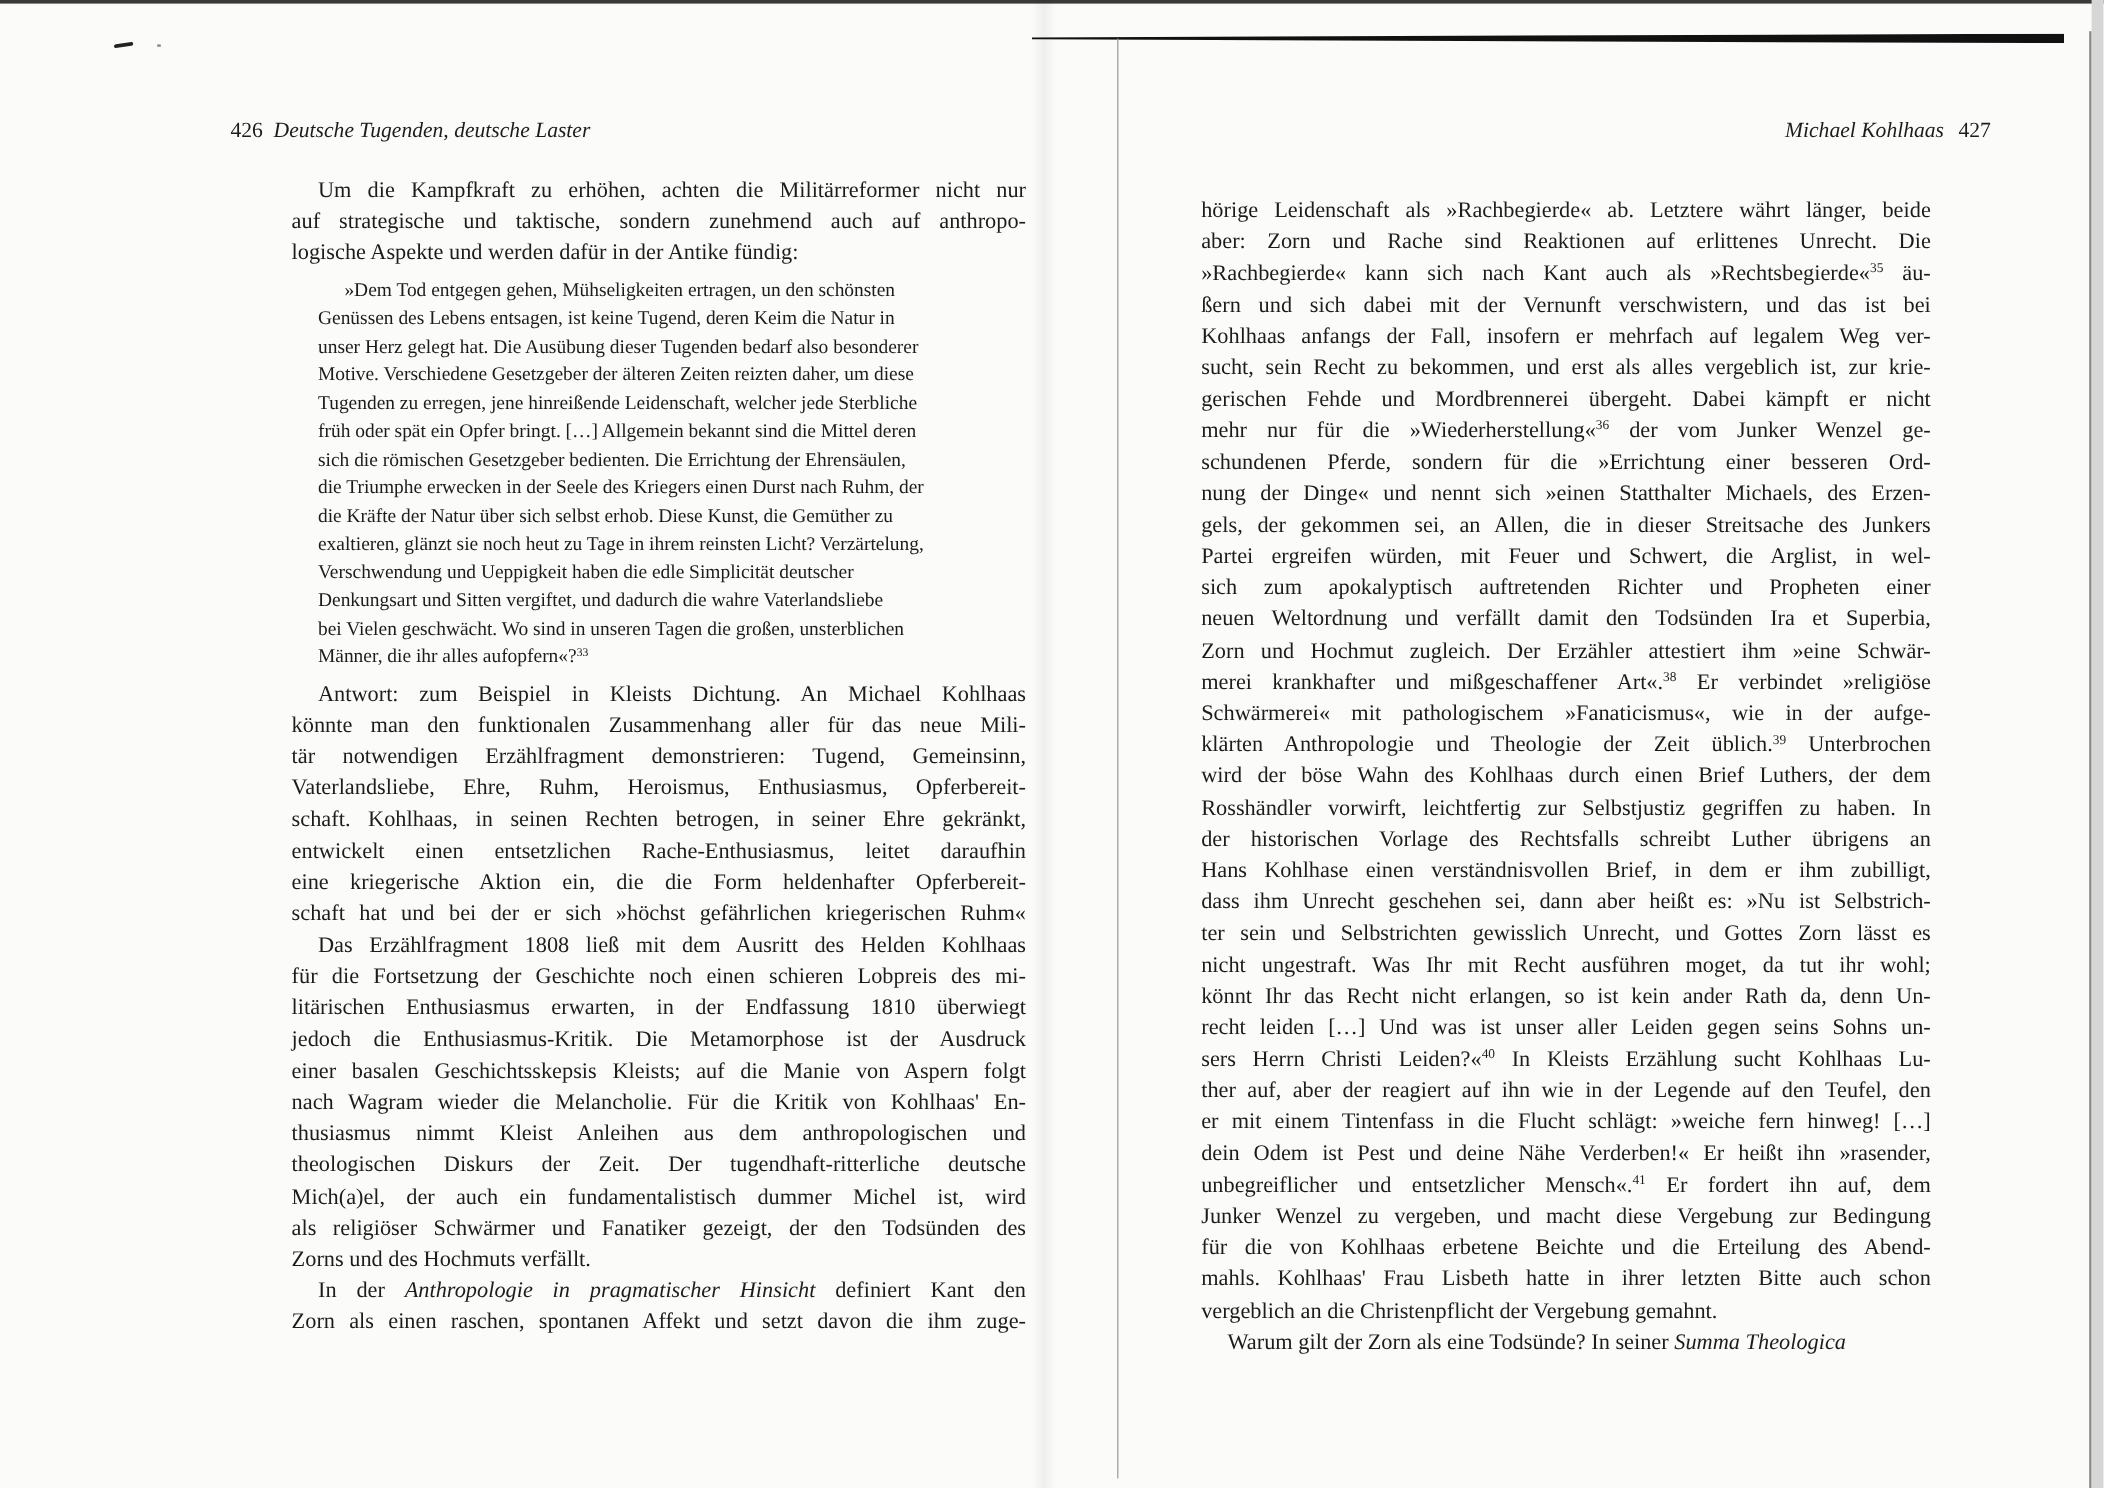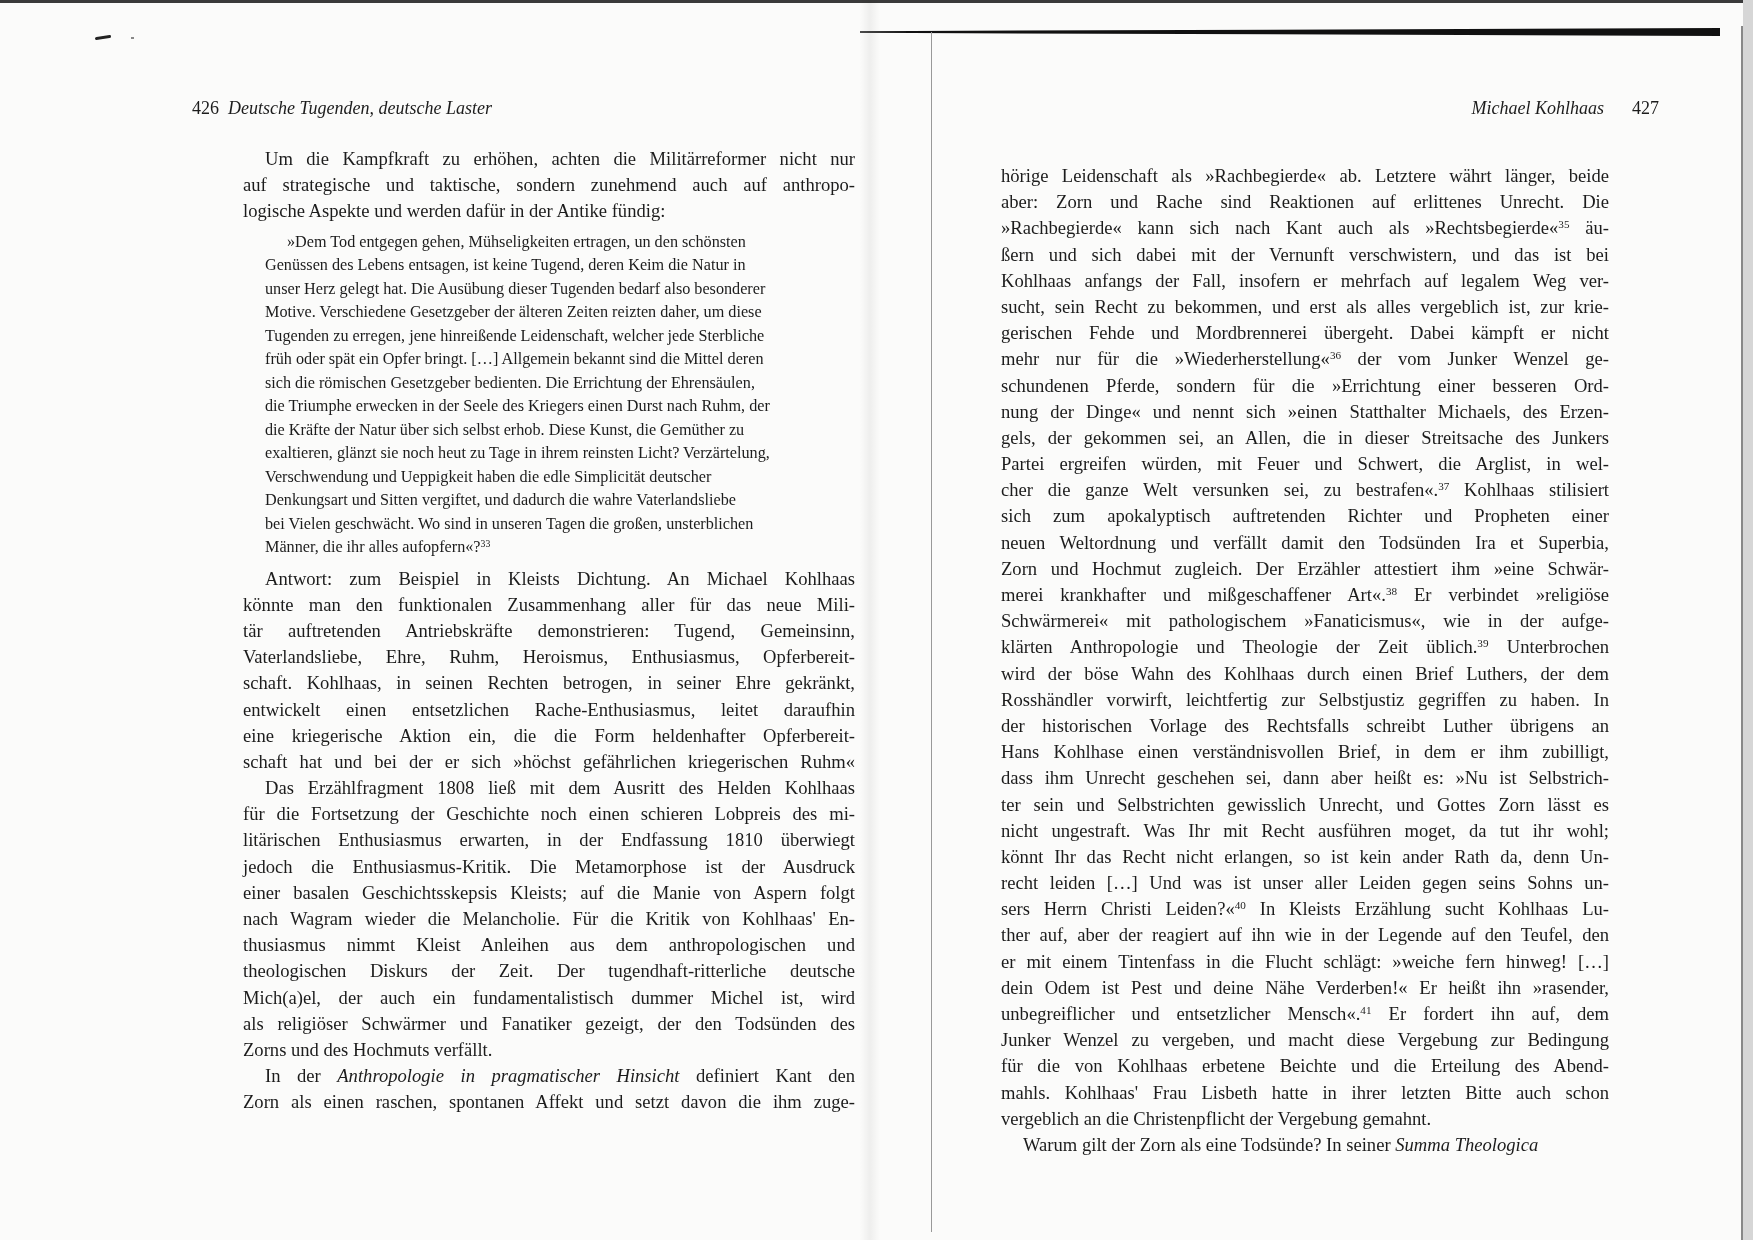--- a/index.html
+++ b/index.html
@@ -42,21 +42,21 @@
   }
 
   .running-head {
     position: absolute; top: 96px; font-size: 18px; line-height: 24px; white-space: nowrap;
   }
   .running-head .num { font-style: normal; }
   .running-head .title { font-style: italic; }
   .head-left { left: 192px; }
   .head-left .num { margin-right: 9px; margin-top: 16px; }
   .head-right { right: 94px; text-align: right; }
-  .head-right .num { margin-left: 28px; }
+  .head-right .num { margin-left: 12px; }
 
   .col { position: absolute; }
   .col-left { left: 243px; top: 146px; width: 612px; }
   .col-right { left: 1001px; top: 163px; width: 608px; }
 
   .line {
     display: block; font-size: 18.6px; line-height: 26.2px; height: 26.2px;
     white-space: nowrap; text-align: justify; text-align-last: justify;
   }
   .line.last { text-align-last: left; }
@@ -106,21 +106,21 @@
       <span class="line">die Kräfte der Natur über sich selbst erhob. Diese Kunst, die Gemüther zu</span>
       <span class="line">exaltieren, glänzt sie noch heut zu Tage in ihrem reinsten Licht? Verzärtelung,</span>
       <span class="line">Verschwendung und Ueppigkeit haben die edle Simplicität deutscher</span>
       <span class="line">Denkungsart und Sitten vergiftet, und dadurch die wahre Vaterlandsliebe</span>
       <span class="line">bei Vielen geschwächt. Wo sind in unseren Tagen die großen, unsterblichen</span>
       <span class="line">Männer, die ihr alles aufopfern«?<sup>33</sup></span>
     </div>
     <div class="para">
       <span class="line indent">Antwort: zum Beispiel in Kleists Dichtung. An Michael Kohlhaas</span>
       <span class="line">könnte man den funktionalen Zusammenhang aller für das neue Mili-</span>
-      <span class="line">tär auftretenden Antriebskräfte demonstrieren: Tugend, Gemeinsinn,</span>
+      <span class="line">tär notwendigen Erzählfragment demonstrieren: Tugend, Gemeinsinn,</span>
       <span class="line">Vaterlandsliebe, Ehre, Ruhm, Heroismus, Enthusiasmus, Opferbereit-</span>
       <span class="line">schaft. Kohlhaas, in seinen Rechten betrogen, in seiner Ehre gekränkt,</span>
       <span class="line">entwickelt einen entsetzlichen Rache-Enthusiasmus, leitet daraufhin</span>
       <span class="line">eine kriegerische Aktion ein, die die Form heldenhafter Opferbereit-</span>
       <span class="line">schaft hat und bei der er sich »höchst gefährlichen kriegerischen Ruhm«</span>
     </div>
     <div class="para">
       <span class="line indent">Das Erzählfragment 1808 ließ mit dem Ausritt des Helden Kohlhaas</span>
       <span class="line">für die Fortsetzung der Geschichte noch einen schieren Lobpreis des mi-</span>
       <span class="line">litärischen Enthusiasmus erwarten, in der Endfassung 1810 überwiegt</span>
@@ -148,21 +148,20 @@
     <span class="line"><span>»Rachbegierde« kann sich nach Kant auch als »Rechtsbegierde«</span><sup>35</sup><span> äu-</span></span>
     <span class="line"><span>ßern und sich dabei mit der Vernunft verschwistern, und das ist bei</span></span>
     <span class="line"><span>Kohlhaas anfangs der Fall, insofern er mehrfach auf legalem Weg ver-</span></span>
     <span class="line"><span>sucht, sein Recht zu bekommen, und erst als alles vergeblich ist, zur krie-</span></span>
     <span class="line"><span>gerischen Fehde und Mordbrennerei übergeht. Dabei kämpft er nicht</span></span>
     <span class="line"><span>mehr nur für die »Wiederherstellung«</span><sup>36</sup><span> der vom Junker Wenzel ge-</span></span>
     <span class="line"><span>schundenen Pferde, sondern für die »Errichtung einer besseren Ord-</span></span>
     <span class="line"><span>nung der Dinge« und nennt sich »einen Statthalter Michaels, des Erzen-</span></span>
     <span class="line"><span>gels, der gekommen sei, an Allen, die in dieser Streitsache des Junkers</span></span>
     <span class="line"><span>Partei ergreifen würden, mit Feuer und Schwert, die Arglist, in wel-</span></span>
-    <span class="line"><span>cher die ganze Welt versunken sei, zu bestrafen«.</span><sup>37</sup><span> Kohlhaas stilisiert</span></span>
     <span class="line"><span>sich zum apokalyptisch auftretenden Richter und Propheten einer</span></span>
     <span class="line"><span>neuen Weltordnung und verfällt damit den Todsünden Ira et Superbia,</span></span>
     <span class="line"><span>Zorn und Hochmut zugleich. Der Erzähler attestiert ihm »eine Schwär-</span></span>
     <span class="line"><span>merei krankhafter und mißgeschaffener Art«.</span><sup>38</sup><span> Er verbindet »religiöse</span></span>
     <span class="line"><span>Schwärmerei« mit pathologischem »Fanaticismus«, wie in der aufge-</span></span>
     <span class="line"><span>klärten Anthropologie und Theologie der Zeit üblich.</span><sup>39</sup><span> Unterbrochen</span></span>
     <span class="line"><span>wird der böse Wahn des Kohlhaas durch einen Brief Luthers, der dem</span></span>
     <span class="line"><span>Rosshändler vorwirft, leichtfertig zur Selbstjustiz gegriffen zu haben. In</span></span>
     <span class="line"><span>der historischen Vorlage des Rechtsfalls schreibt Luther übrigens an</span></span>
     <span class="line"><span>Hans Kohlhase einen verständnisvollen Brief, in dem er ihm zubilligt,</span></span>

